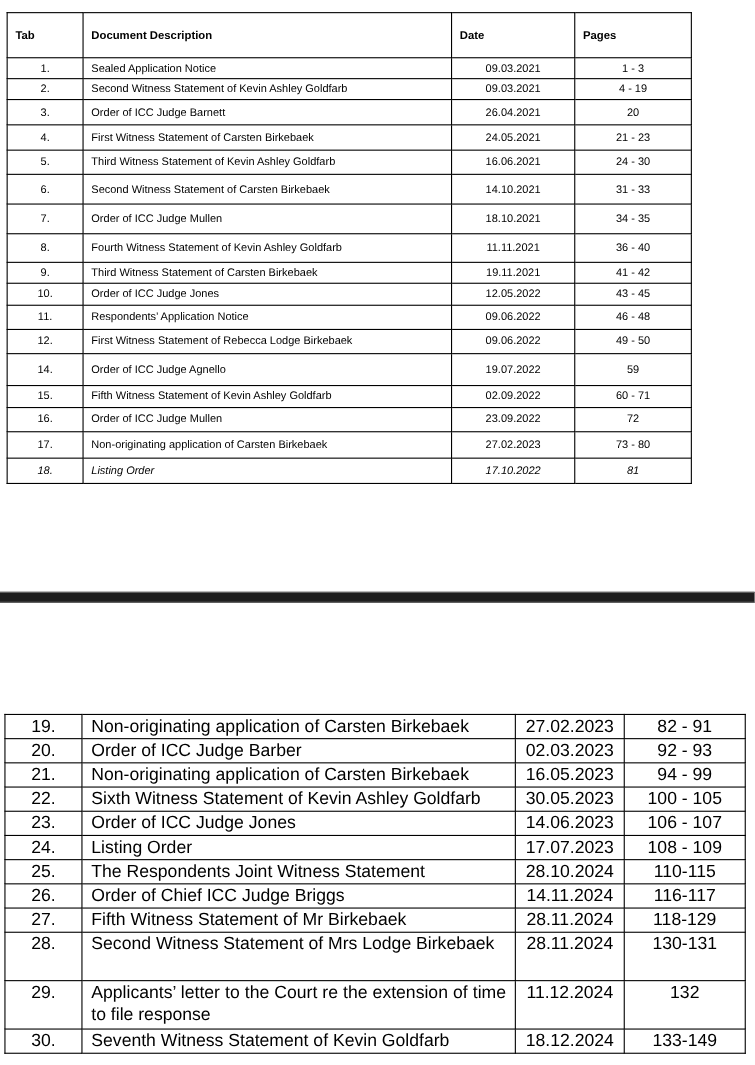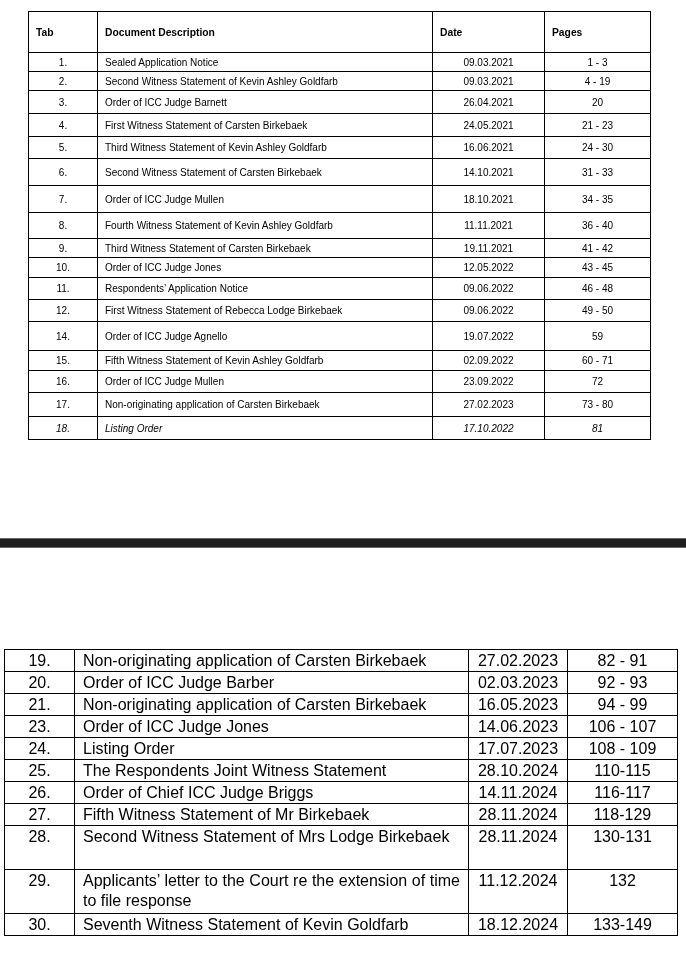--- a/index.html
+++ b/index.html
@@ -1,19 +1,19 @@
 <!DOCTYPE html>
 <html><head>
   <meta charset="utf-8">
   <style>
     html, body { margin: 0; padding: 0; background: #ffffff; }
     body { width: 686px; height: 968px; position: relative; overflow: hidden; font-family: "Liberation Sans", sans-serif; color: #000; }
 
     
-    .t1 { position: absolute; left: 28px; top: 11px; border-collapse: collapse; table-layout: fixed; width: 622px; font-size: 10px; }
+    .t1 { position: absolute; left: 6px; top: 11px; border-collapse: collapse; table-layout: fixed; width: 622px; font-size: 10px; }
     .t1 td, .t1 th { border: 1.3px solid #000; padding: 0 7px; vertical-align: middle; }
     .t1 col.c-tab { width: 69px; }
     .t1 col.c-desc { width: 335px; }
     .t1 col.c-date { width: 112px; }
     .t1 col.c-pages { width: 106px; }
     .t1 th { font-weight: bold; text-align: left; height: 40px; font-size: 10.3px; }
     .t1 td.tab, .t1 td.date, .t1 td.pages { text-align: center; }
     .t1 td.desc { text-align: left; }
 
     
@@ -176,20 +176,26 @@
         <td class="date">02.03.2023</td>
         <td class="pages">92 - 93</td>
       </tr>
       <tr style="height: 22px; margin-top: 40px;">
         <td class="tab">21.</td>
         <td class="desc">Non-originating application of Carsten Birkebaek</td>
         <td class="date">16.05.2023</td>
         <td class="pages">94 - 99</td>
       </tr>
       <tr style="height: 22px;">
+        <td class="tab">22.</td>
+        <td class="desc">Sixth Witness Statement of Kevin Ashley Goldfarb</td>
+        <td class="date">30.05.2023</td>
+        <td class="pages">100 - 105</td>
+      </tr>
+      <tr style="height: 22px;">
         <td class="tab">23.</td>
         <td class="desc">Order of ICC Judge Jones</td>
         <td class="date">14.06.2023</td>
         <td class="pages">106 - 107</td>
       </tr>
       <tr style="height: 22px;">
         <td class="tab">24.</td>
         <td class="desc">Listing Order</td>
         <td class="date">17.07.2023</td>
         <td class="pages">108 - 109</td>

